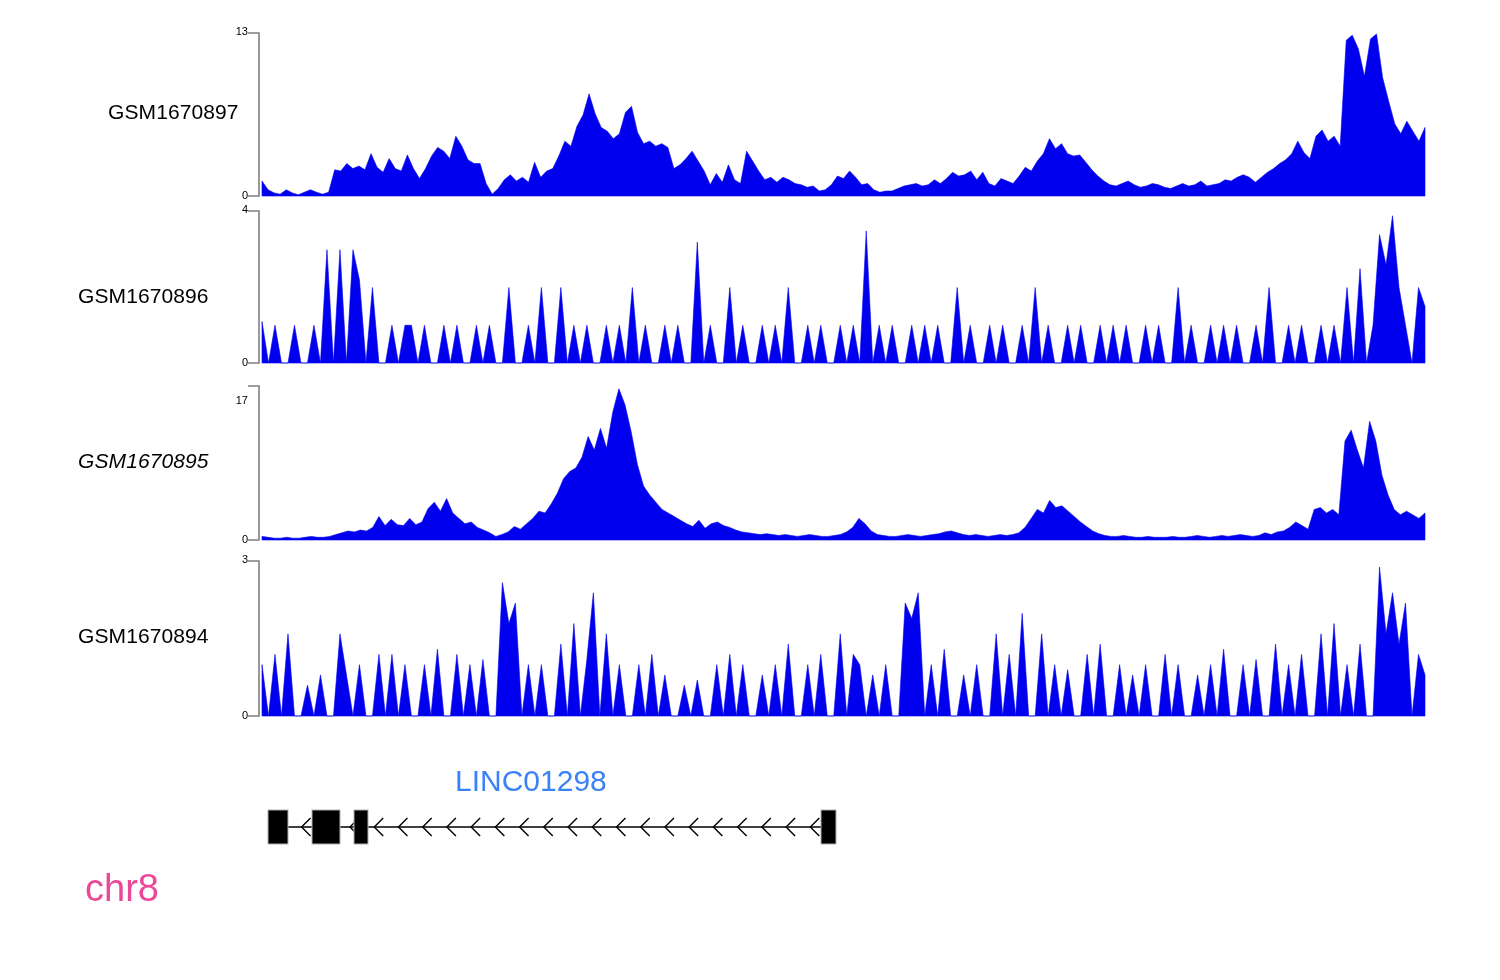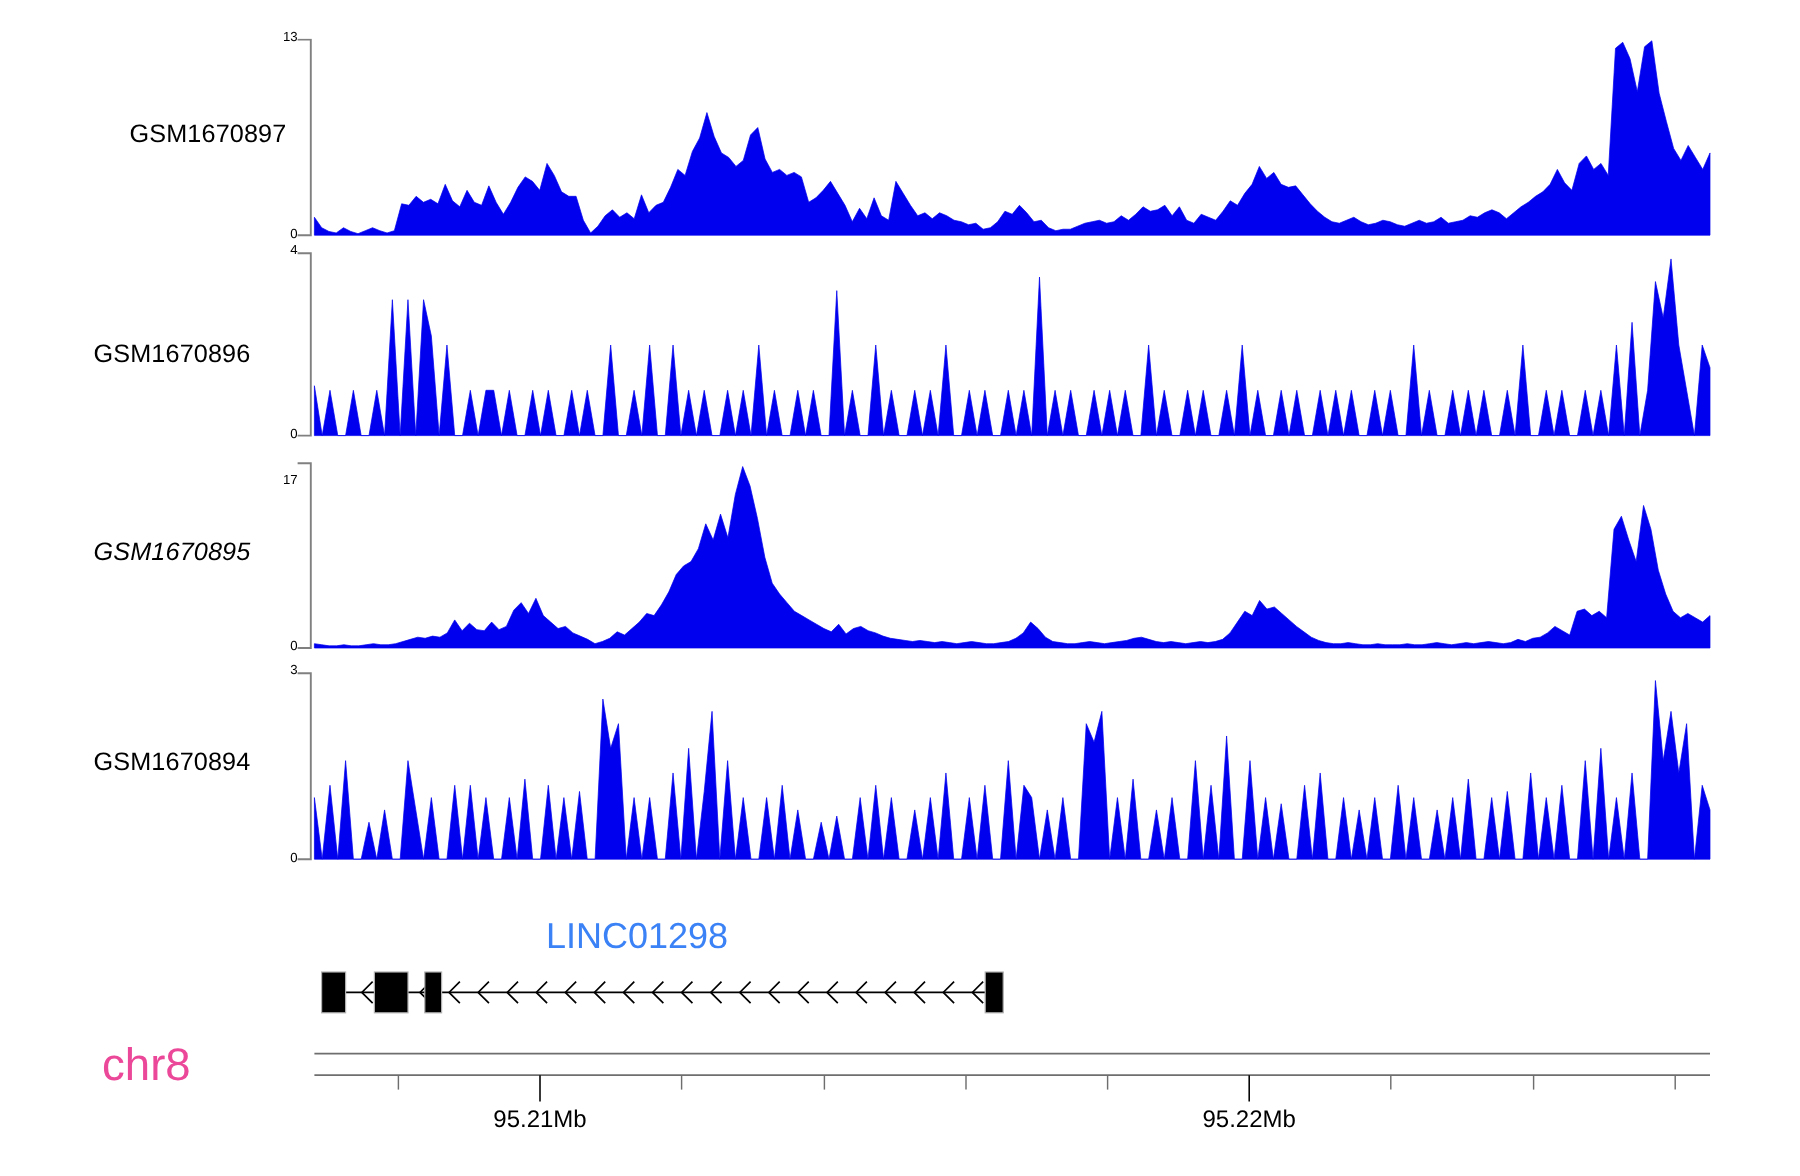--- a/index.html
+++ b/index.html
@@ -95,34 +95,14 @@
         <path d="M 819.309090909091 63 L 810.309090909091 72 L 819.309090909091 81" fill="none" stroke="#000" stroke-width="1.4"></path>
         <rect x="268" y="55" width="20" height="34" fill="#000" stroke="#b0b0b0" stroke-width="1"></rect>
         <rect x="312" y="55" width="28" height="34" fill="#000" stroke="#b0b0b0" stroke-width="1"></rect>
         <rect x="354" y="55" width="14" height="34" fill="#000" stroke="#b0b0b0" stroke-width="1"></rect>
         <rect x="821" y="55" width="15" height="34" fill="#000" stroke="#b0b0b0" stroke-width="1"></rect>
       </svg>
   </div>
   <div id="gene-name">LINC01298</div>
 
   <div id="chrom-label">chr8</div>
-  <div id="ruler">
-    <svg id="ruler-svg" width="1500" height="60">
-        <line x1="262" y1="8" x2="1425" y2="8" stroke="#6e6e6e" stroke-width="1.4"></line>
-        <line x1="262" y1="26" x2="1425" y2="26" stroke="#6e6e6e" stroke-width="1.4"></line>
-        <line x1="332" y1="26" x2="332" y2="38" stroke="#6e6e6e" stroke-width="1.2"></line>
-        <line x1="568" y1="26" x2="568" y2="38" stroke="#6e6e6e" stroke-width="1.2"></line>
-        <line x1="687" y1="26" x2="687" y2="38" stroke="#6e6e6e" stroke-width="1.2"></line>
-        <line x1="805" y1="26" x2="805" y2="38" stroke="#6e6e6e" stroke-width="1.2"></line>
-        <line x1="923" y1="26" x2="923" y2="38" stroke="#6e6e6e" stroke-width="1.2"></line>
-        <line x1="1159" y1="26" x2="1159" y2="38" stroke="#6e6e6e" stroke-width="1.2"></line>
-        <line x1="1278" y1="26" x2="1278" y2="38" stroke="#6e6e6e" stroke-width="1.2"></line>
-        <line x1="1396" y1="26" x2="1396" y2="38" stroke="#6e6e6e" stroke-width="1.2"></line>
-        <line x1="450" y1="26" x2="450" y2="48" stroke="#000" stroke-width="1.3"></line>
-        <line x1="1041" y1="26" x2="1041" y2="48" stroke="#000" stroke-width="1.3"></line>
-      </svg>
-    <div id="tick-labels">
-        <div class="tick-label" style="left: 450px; top: 52px;">95.21Mb</div>
-        <div class="tick-label" style="left: 1041px; top: 52px;">95.22Mb</div>
-      </div>
-  </div>
 
 </div>
 
 </body></html>

